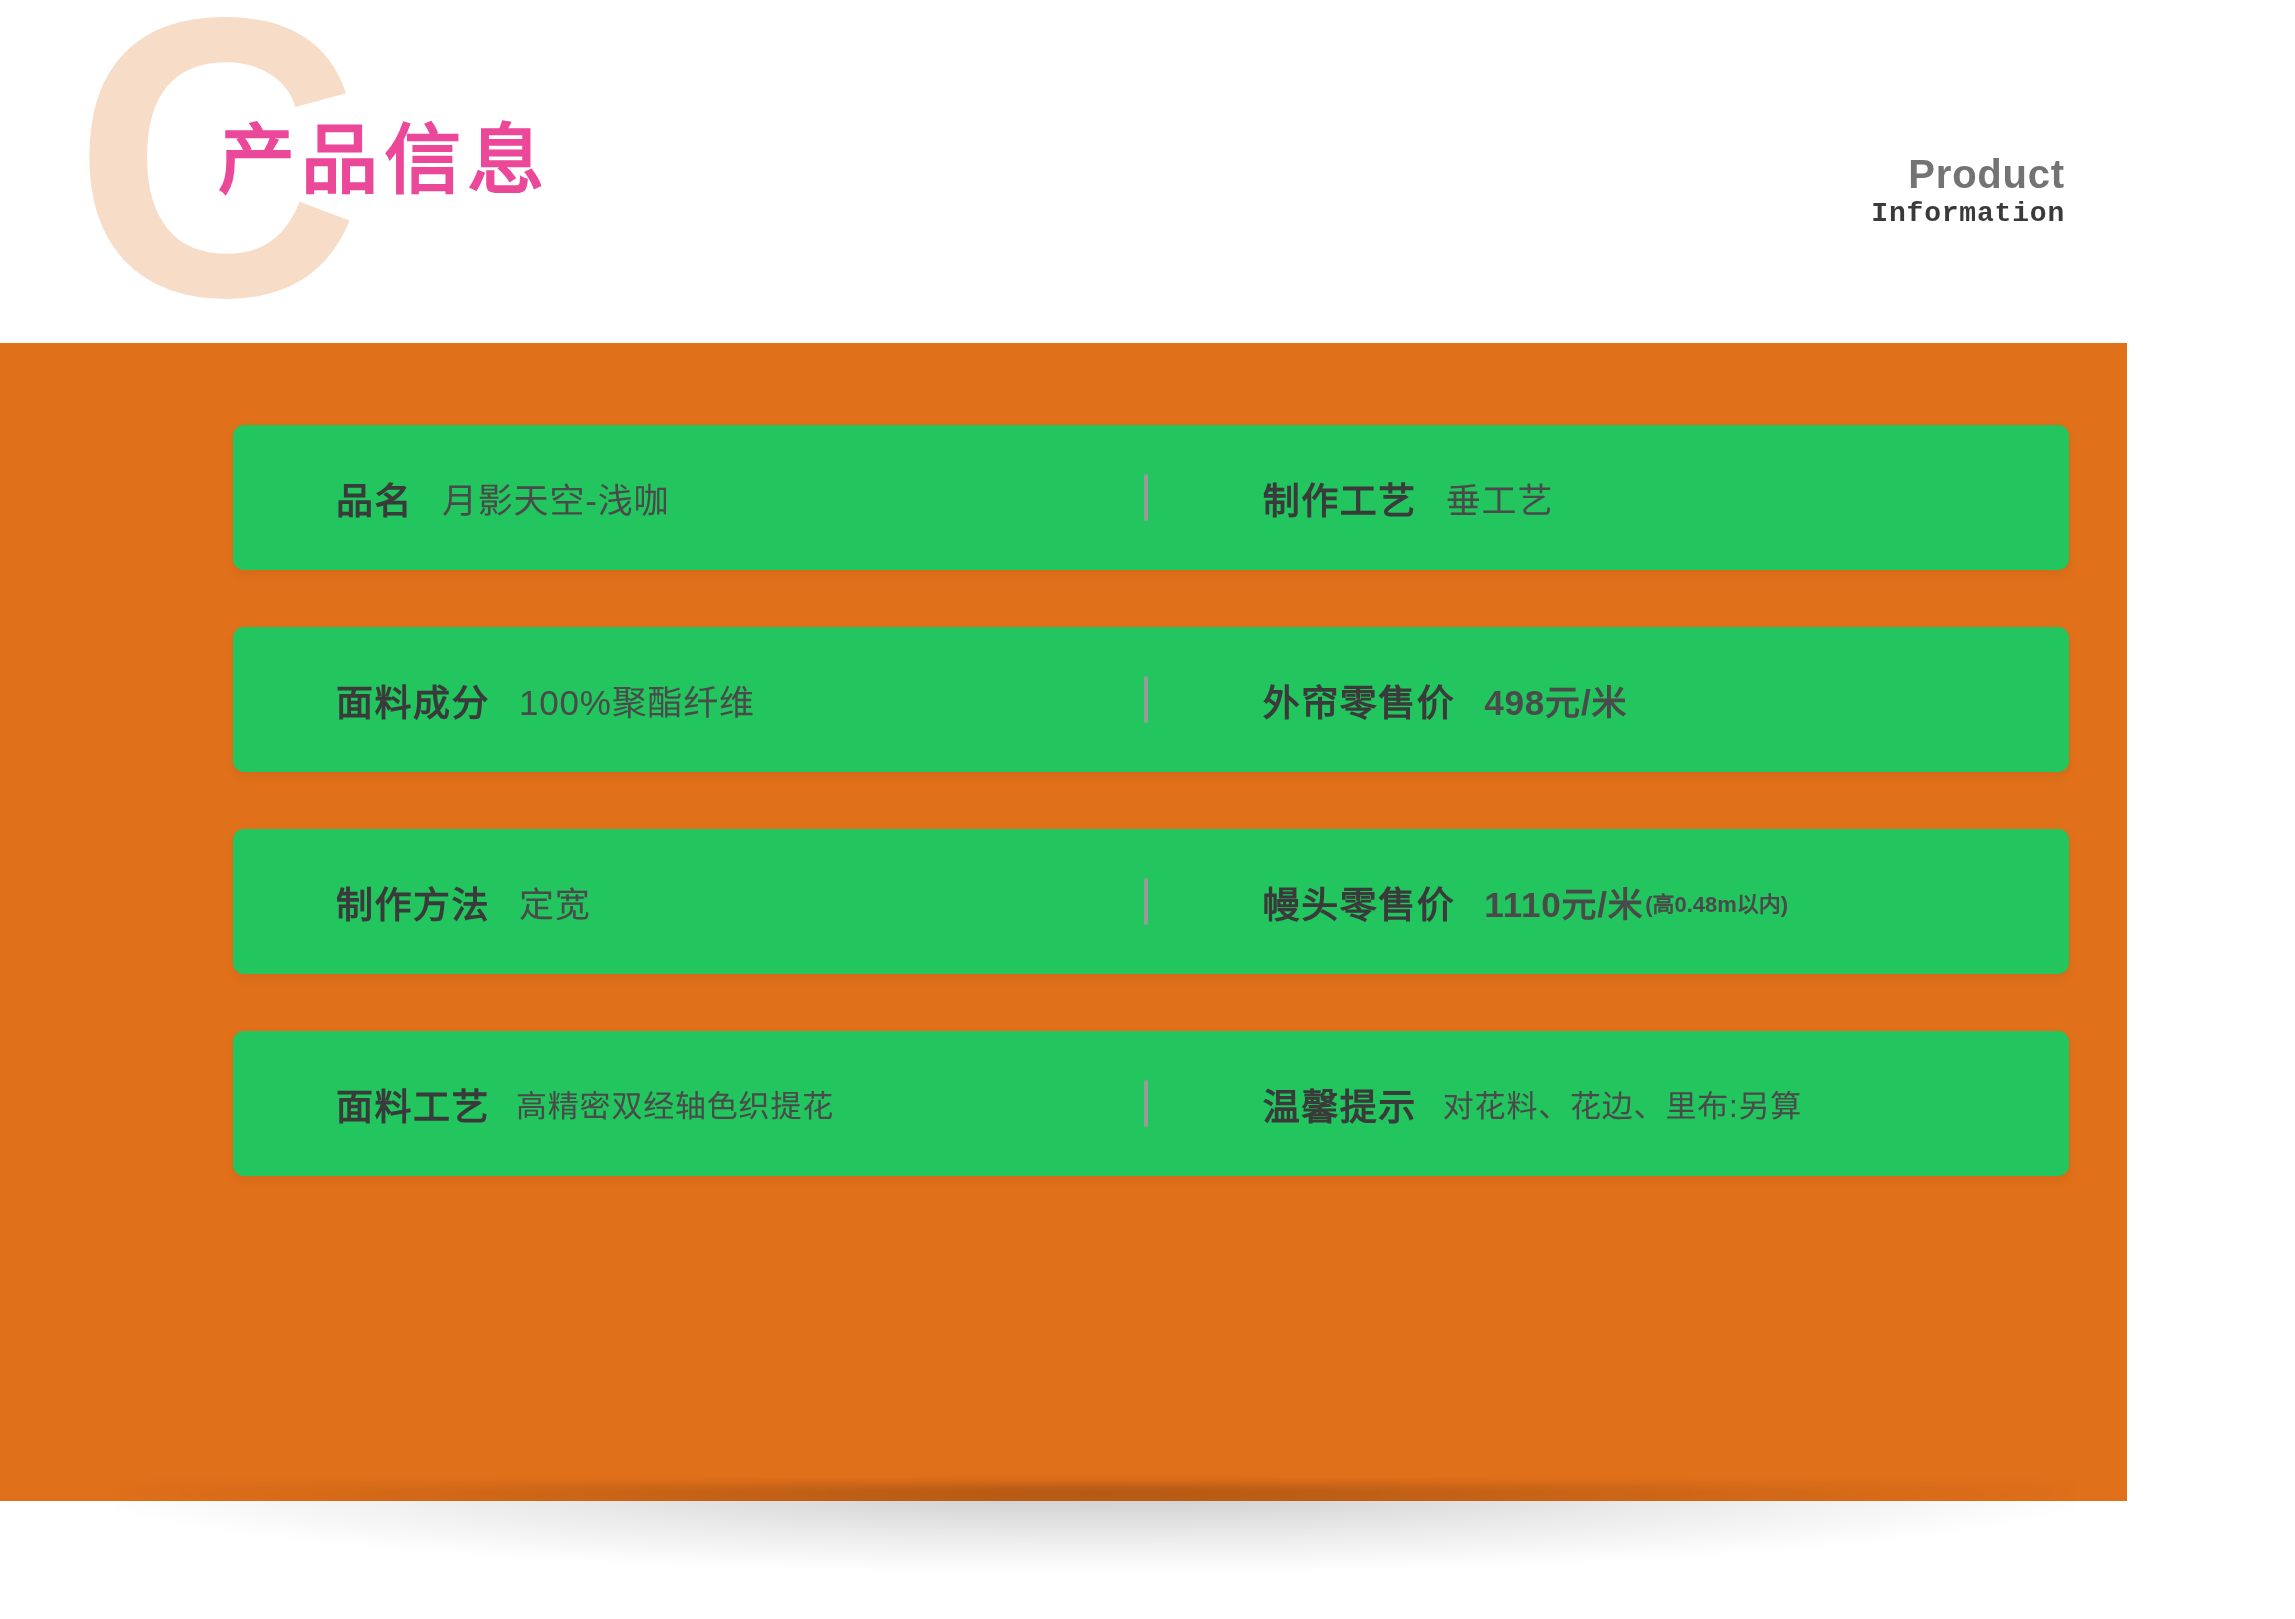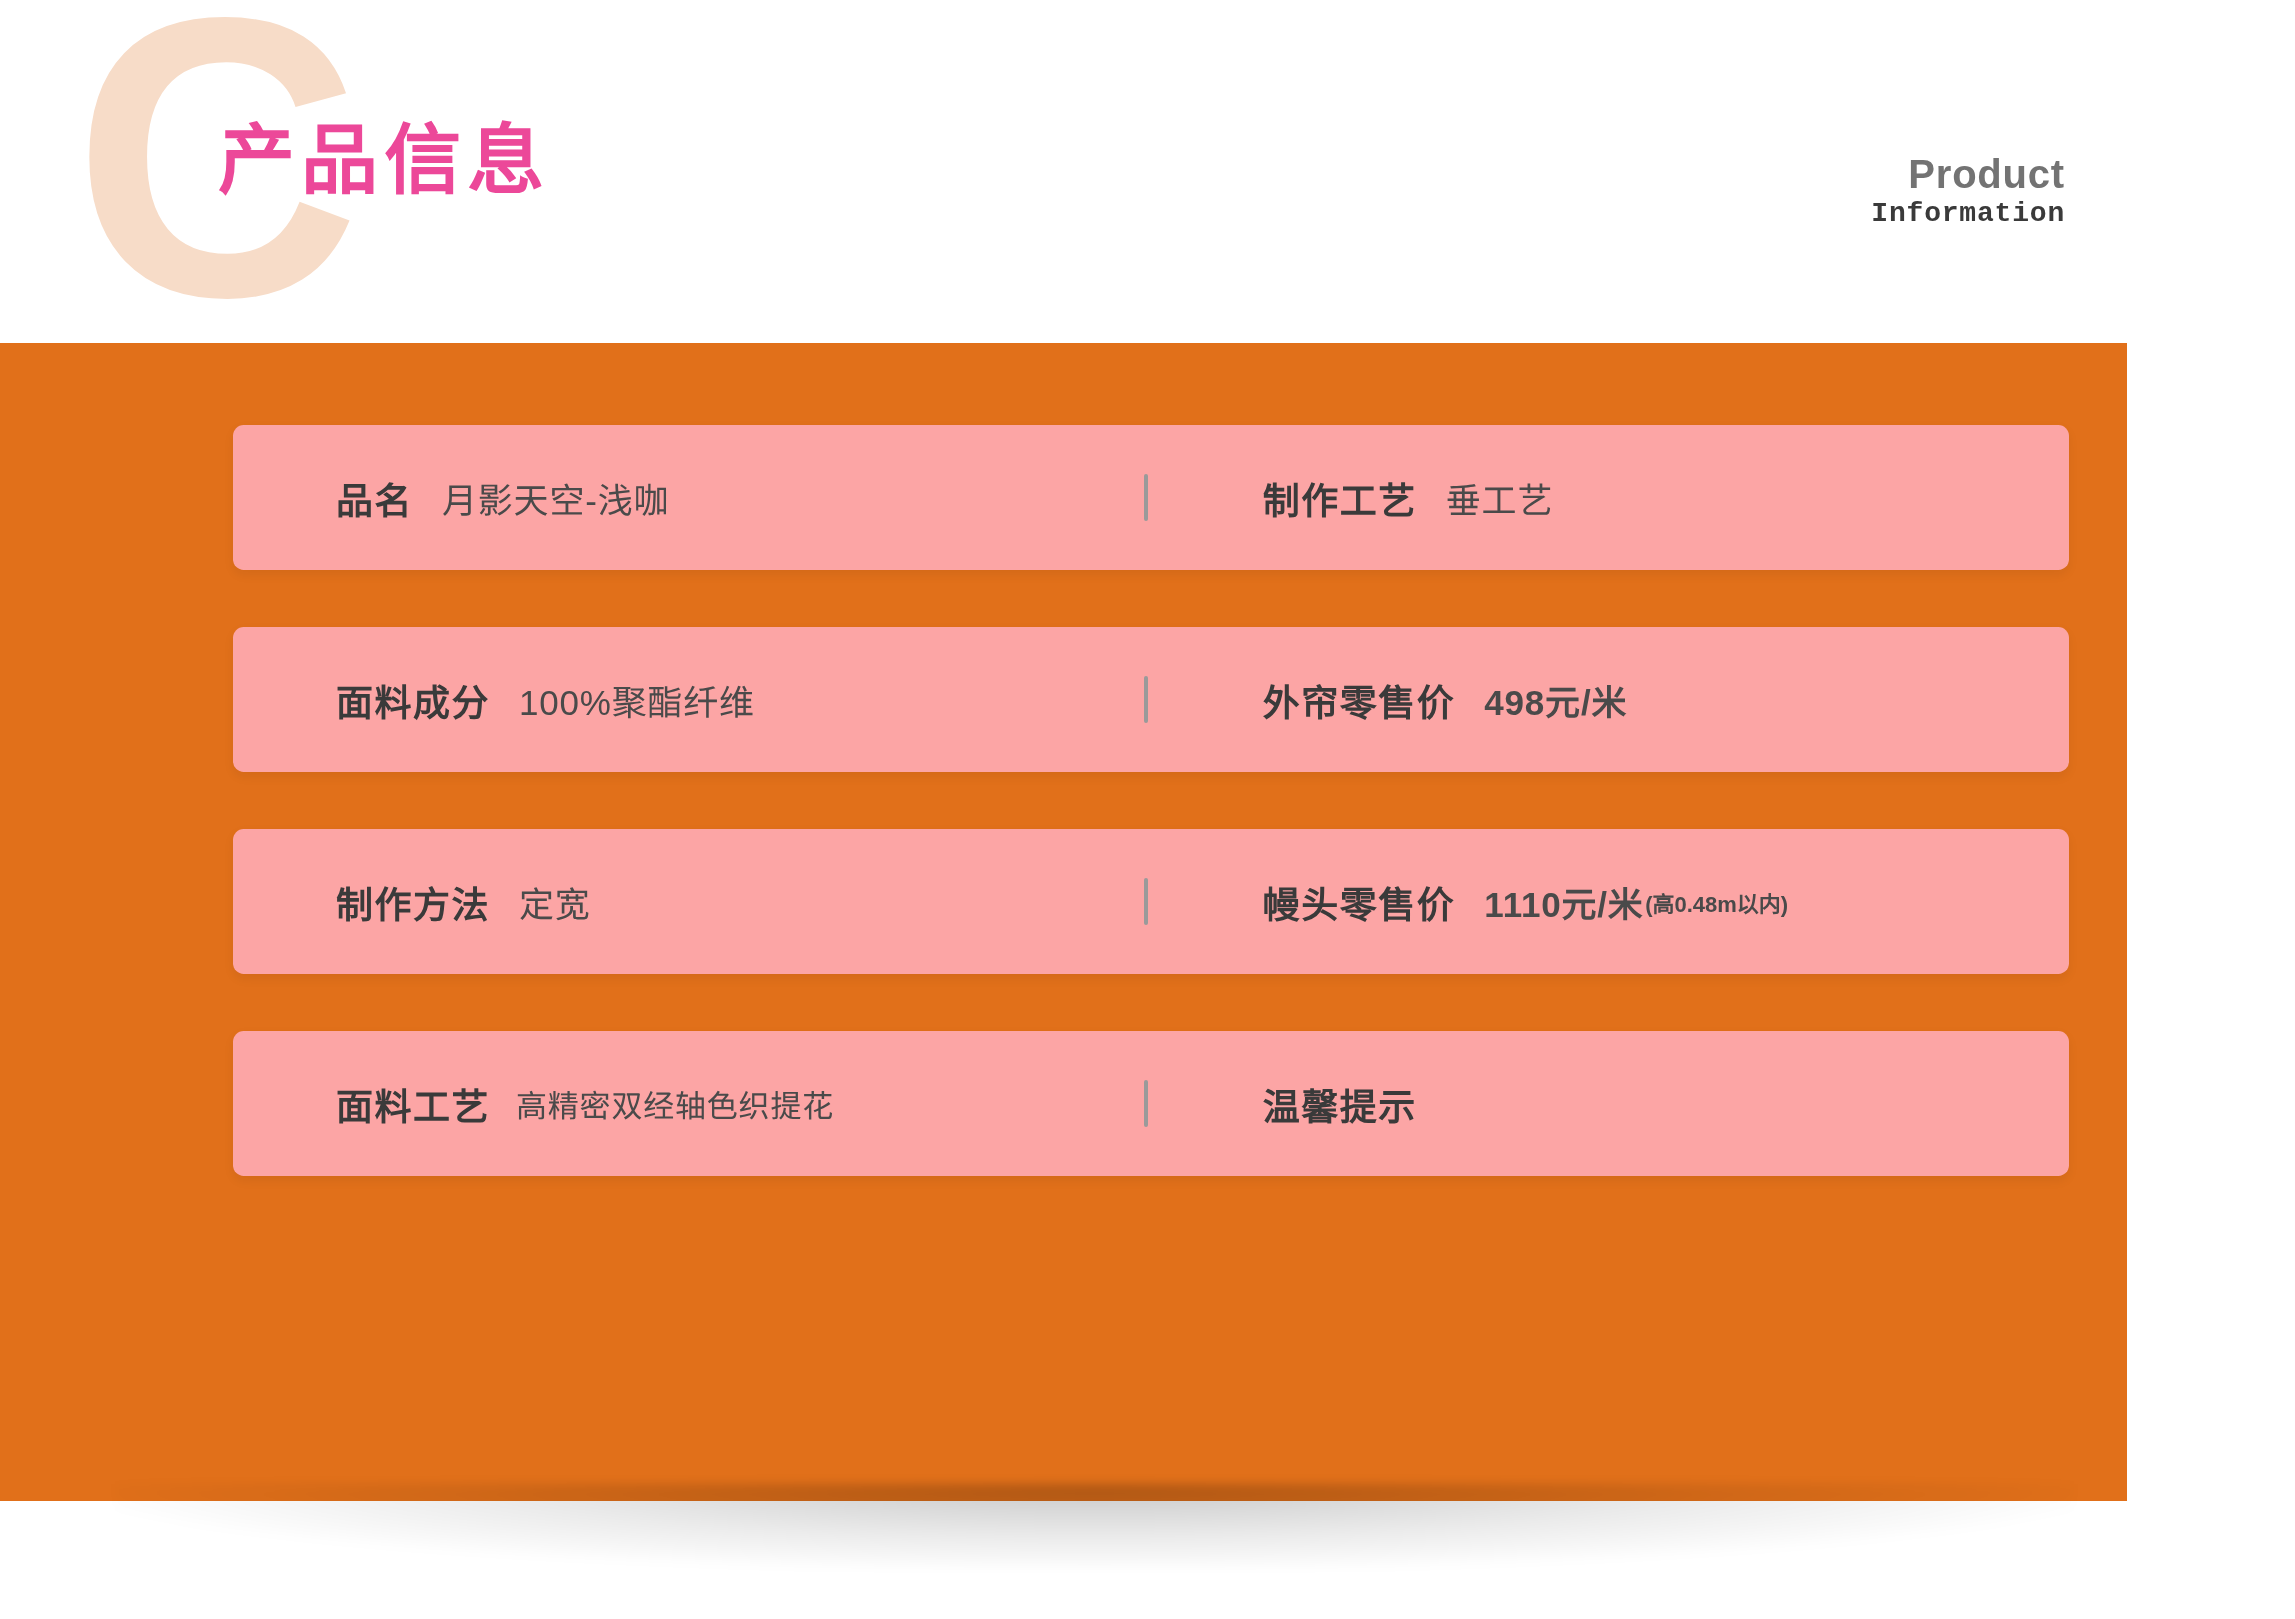--- a/index.html
+++ b/index.html
@@ -92,21 +92,21 @@
   
   .rows {
     position: absolute;
     left: 233px;
     top: 425px;
     width: 1836px;
   }
   .row {
     position: relative;
     height: 145px;
-    background: #fca5a5;
+    background: #22c55e;
     border-radius: 10.7px;
     margin-bottom: 57px;
     display: flex;
     align-items: center;
     box-shadow: 0 4.6px 10.7px rgba(0,0,0,0.06);
     justify-content: flex-end;
   }
   .cell {
     display: flex;
     align-items: baseline;
@@ -218,17 +218,18 @@
   </div>
 
   <div class="row compact">
     <div class="cell left">
       <span class="label">面料工艺</span>
       <span class="value">高精密双经轴色织提花</span>
     </div>
     <div class="divider"></div>
     <div class="cell right">
       <span class="label">温馨提示</span>
+      <span class="value">对花料、花边、里布:另算</span>
     </div>
   </div>
 
 </div>
 
 
 </body></html>

